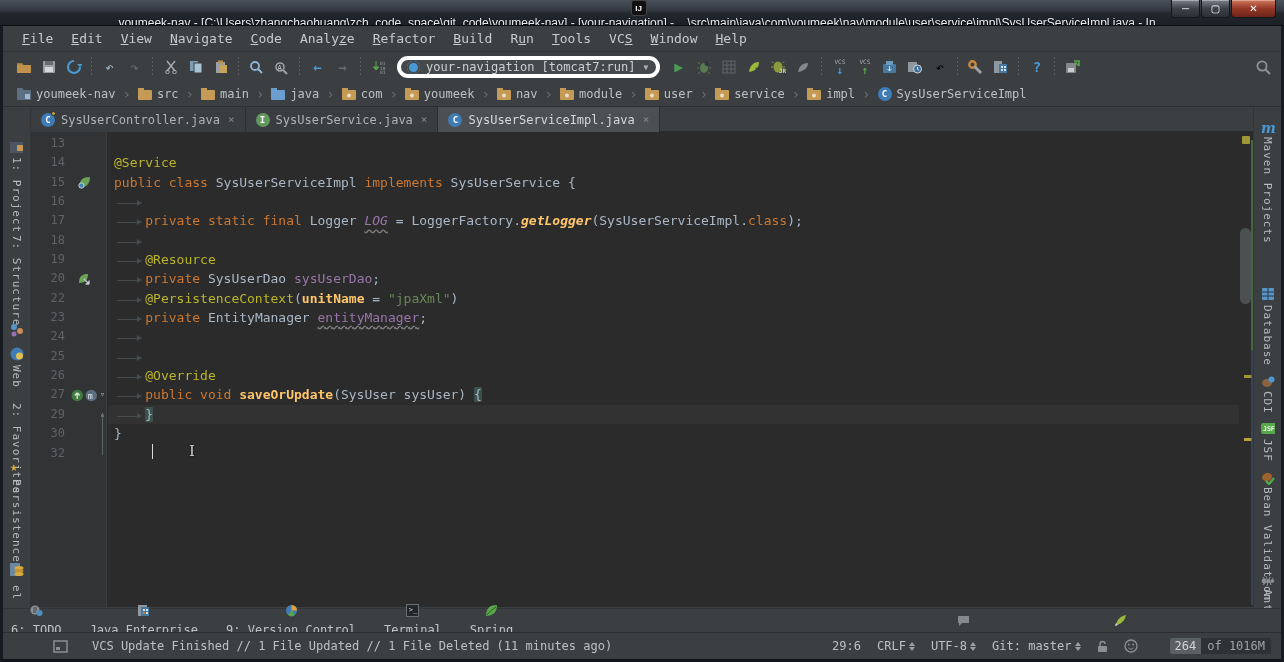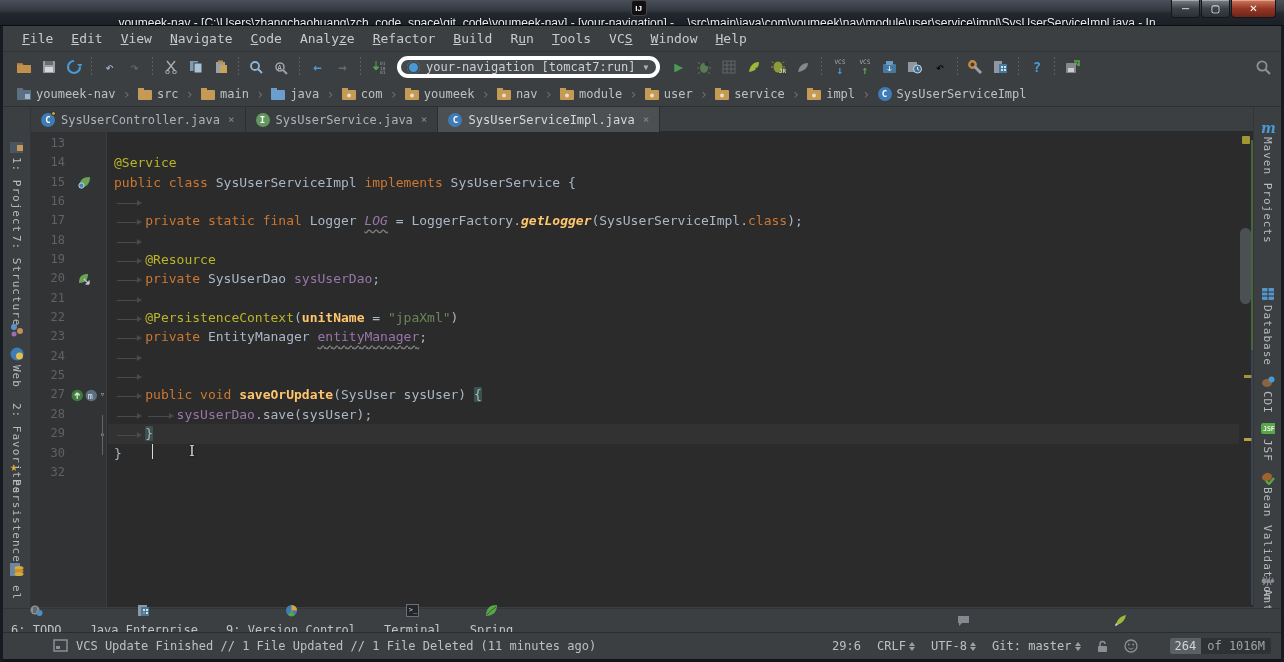--- a/index.html
+++ b/index.html
@@ -116,21 +116,21 @@
     border-top:1px solid #323638; display:flex; align-items:center; padding:0 70px 0 8px; }
   .tw-item { display:flex; align-items:center; gap:6px; color:#bfc3c6; font-size:12px; margin-right:28px;flex-direction:column; }
   .tw-item u { text-decoration:underline; }
   .tw-right { margin-left:auto; display:flex; }
   .tw-right .tw-item { margin-right:0; margin-left:34px;margin-top:20px; }
   .mini { width:13px; height:13px; flex:0 0 auto; }
   
   .statusbar { position:absolute; left:3px; right:3px; top:632px; height:27px; background:#3c3f41;
     border-top:1px solid #2b2e30; display:flex; align-items:center; padding:0 10px 0 8px;
     color:#bcc0c3; font-size:12px; }
-  .sb-left { display:flex; align-items:flex-start; gap:8px;padding-left:42px; }
+  .sb-left { display:flex; align-items:flex-end; gap:24px;padding-left:42px; }
   .sb-right { margin-left:auto; display:flex; align-items:center; gap:16px; }
   .ud { display:inline-flex; flex-direction:column; gap:1px; margin-left:3px; vertical-align:middle; }
   .ud i { display:block; width:0; height:0; border-left:3px solid transparent; border-right:3px solid transparent; }
   .ud .up { border-bottom:4px solid #9da1a4; }
   .ud .dn { border-top:4px solid #9da1a4; }
   .mem { background:#2e3234; border-radius:2px; display:flex; align-items:center; overflow:hidden; height:16px;margin-left:16px; }
   .mem .used { background:#5a6165; color:#d2d5d7; padding:0 5px; height:100%; line-height:16px; }
   .mem .total { padding:0 6px; color:#9fa3a6; }
   svg { display:block; }
 </style>
@@ -573,69 +573,63 @@
           <span class="gi">
             <svg class="gicon" width="13" height="13" viewBox="0 0 13 13">
               <path d="M1 10C1 3 4 1 10 1c0 6-3 9-9 9z" fill="#6aa357"></path>
               <path d="M6 6l5 5M11 11v-3.4M11 11H7.6" stroke="#c7ccd0" stroke-width="1.4" fill="none"></path>
             </svg>
           </span>
           <span class="fold"></span>
           <span class="ct"><span class="c-tab"></span><span class="c-k">private </span><span class="c-t">SysUserDao </span><span class="c-f">sysUserDao</span><span class="c-t">;</span></span>
         </div>
       <div class="cl">
-          <span class="ln">21</span>
+          <span class="ln">22</span>
+          <span class="gi"></span>
+          <span class="fold"></span>
+          <span class="ct"><span class="c-tab"></span><span class="c-ann">@PersistenceContext</span><span class="c-t">(</span><span class="c-attr">unitName</span><span class="c-t"> = </span><span class="c-s">"jpaXml"</span><span class="c-t">)</span></span>
+        </div>
+      <div class="cl">
+          <span class="ln">23</span>
+          <span class="gi"></span>
+          <span class="fold"></span>
+          <span class="ct"><span class="c-tab"></span><span class="c-k">private </span><span class="c-t">EntityManager </span><span class="c-f c-uw">entityManager</span><span class="c-t">;</span></span>
+        </div>
+      <div class="cl">
+          <span class="ln">24</span>
           <span class="gi"></span>
           <span class="fold"></span>
           <span class="ct"><span class="c-tab"></span></span>
         </div>
       <div class="cl">
-          <span class="ln">22</span>
-          <span class="gi"></span>
-          <span class="fold"></span>
-          <span class="ct"><span class="c-tab"></span><span class="c-ann">@PersistenceContext</span><span class="c-t">(</span><span class="c-attr">unitName</span><span class="c-t"> = </span><span class="c-s">"jpaXml"</span><span class="c-t">)</span></span>
-        </div>
-      <div class="cl">
-          <span class="ln">23</span>
-          <span class="gi"></span>
-          <span class="fold"></span>
-          <span class="ct"><span class="c-tab"></span><span class="c-k">private </span><span class="c-t">EntityManager </span><span class="c-f c-uw">entityManager</span><span class="c-t">;</span></span>
-        </div>
-      <div class="cl">
-          <span class="ln">24</span>
+          <span class="ln">25</span>
           <span class="gi"></span>
           <span class="fold"></span>
           <span class="ct"><span class="c-tab"></span></span>
         </div>
       <div class="cl">
-          <span class="ln">25</span>
-          <span class="gi"></span>
-          <span class="fold"></span>
-          <span class="ct"><span class="c-tab"></span></span>
+          <span class="ln">26</span>
+          <span class="gi"></span>
+          <span class="fold"></span>
+          <span class="ct"><span class="c-tab"></span><span class="c-ann">@Override</span></span>
         </div>
       <div class="cl">
           <span class="ln">27</span>
           <span class="gi">
             <svg class="gicon" width="12" height="12" viewBox="0 0 12 12">
               <circle cx="6" cy="6" r="5.5" fill="#3f7a3f"></circle>
               <path d="M6 9V3.4M6 3.4 3.6 6M6 3.4 8.4 6" stroke="#cfe3cf" stroke-width="1.4" fill="none"></path>
             </svg>
             <svg class="gicon" width="12" height="12" viewBox="0 0 12 12">
               <circle cx="6" cy="6" r="5.5" fill="#5c6f81"></circle>
               <text x="2.6" y="9" font-size="8" fill="#e3e8ec" font-family="DejaVu Sans Mono">m</text>
             </svg>
           </span>
           <span class="fold"><span class="fm">▿</span></span>
           <span class="ct"><span class="c-tab"></span><span class="c-k">public void </span><span class="c-m">saveOrUpdate</span><span class="c-t">(SysUser sysUser) </span><span class="c-t c-brace">{</span></span>
-        </div>
-      <div class="cl">
-          <span class="ln">28</span>
-          <span class="gi"></span>
-          <span class="fold"></span>
-          <span class="ct"><span class="c-tab"></span><span class="c-tab"></span><span class="c-f">sysUserDao</span><span class="c-t">.save(sysUser);</span></span>
         </div>
       <div class="cl cur">
           <span class="ln">29</span>
           <span class="gi"></span>
           <span class="fold"><span class="fm">▵</span></span>
           <span class="ct"><span class="c-tab"></span><span class="c-t c-brace">}</span></span>
         </div>
       <div class="cl">
           <span class="ln">30</span>
           <span class="gi"></span>

